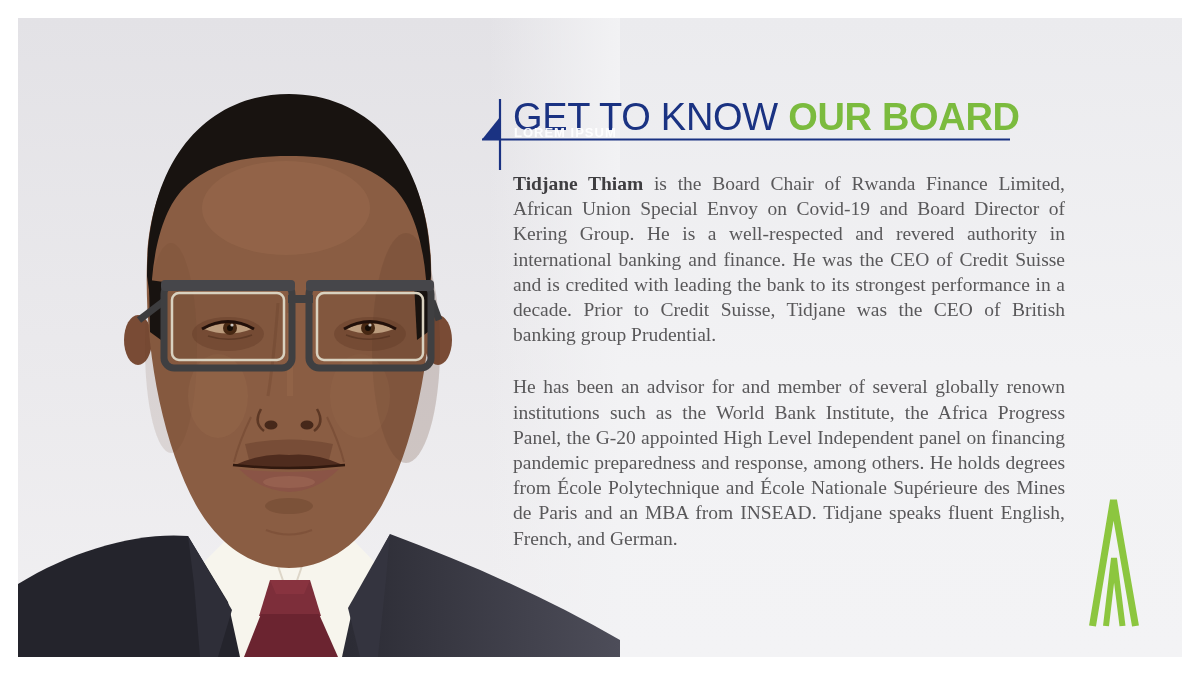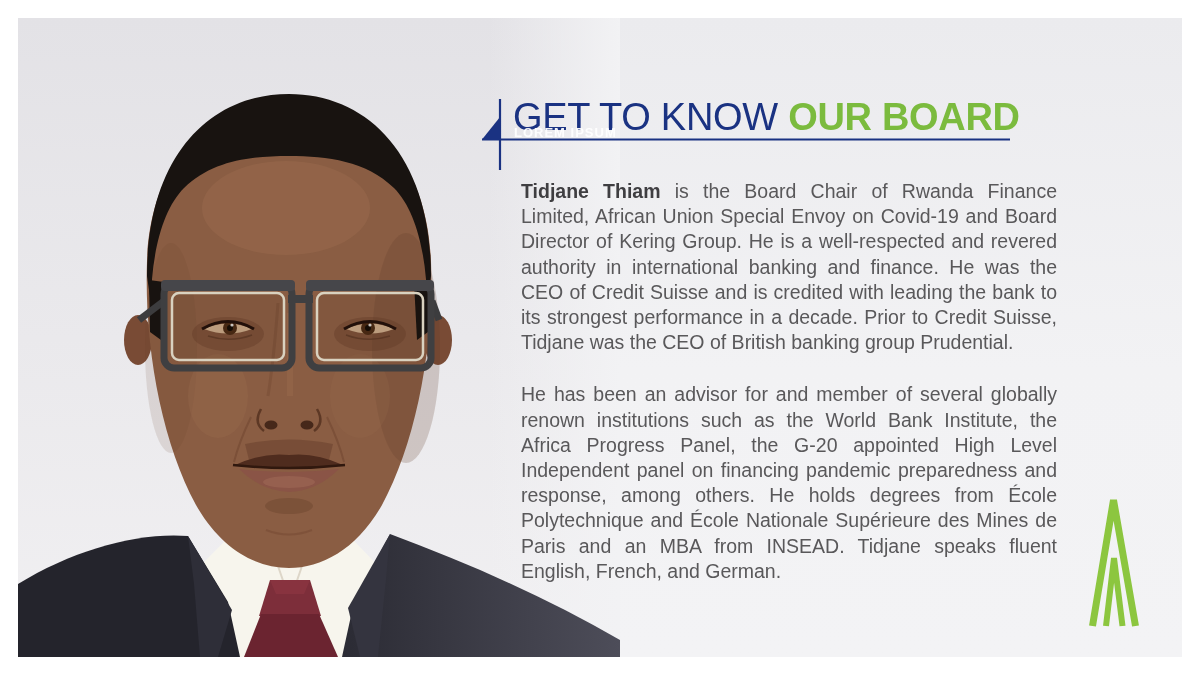--- a/index.html
+++ b/index.html
@@ -22,21 +22,21 @@
   .t-reg{color:#1a3282;font-weight:400;}
   .t-hl{color:#7bbb3e;font-weight:bold;}
   .watermark{
     position:absolute;left:496px;top:107px;
     font-size:13px;font-weight:bold;letter-spacing:1px;color:#ffffff;opacity:.95;
   }
   .bio{
     position:absolute;left:495px;top:153px;width:552px;
     font-size:19.5px;line-height:25.2px;color:#59585a;text-align:justify;
   }
-  .bio p{margin:8px;}
+  .bio p{margin:0;font-family:Liberation Serif, serif;}
   .bio .p2{margin-top:27px;}
   .bio strong{color:#3f3e41;font-weight:bold;}
   .logo{position:absolute;left:1070px;top:478px;}
 </style>
 </head>
 <body>
 
 <div class="frame">
   <div class="card">
 

